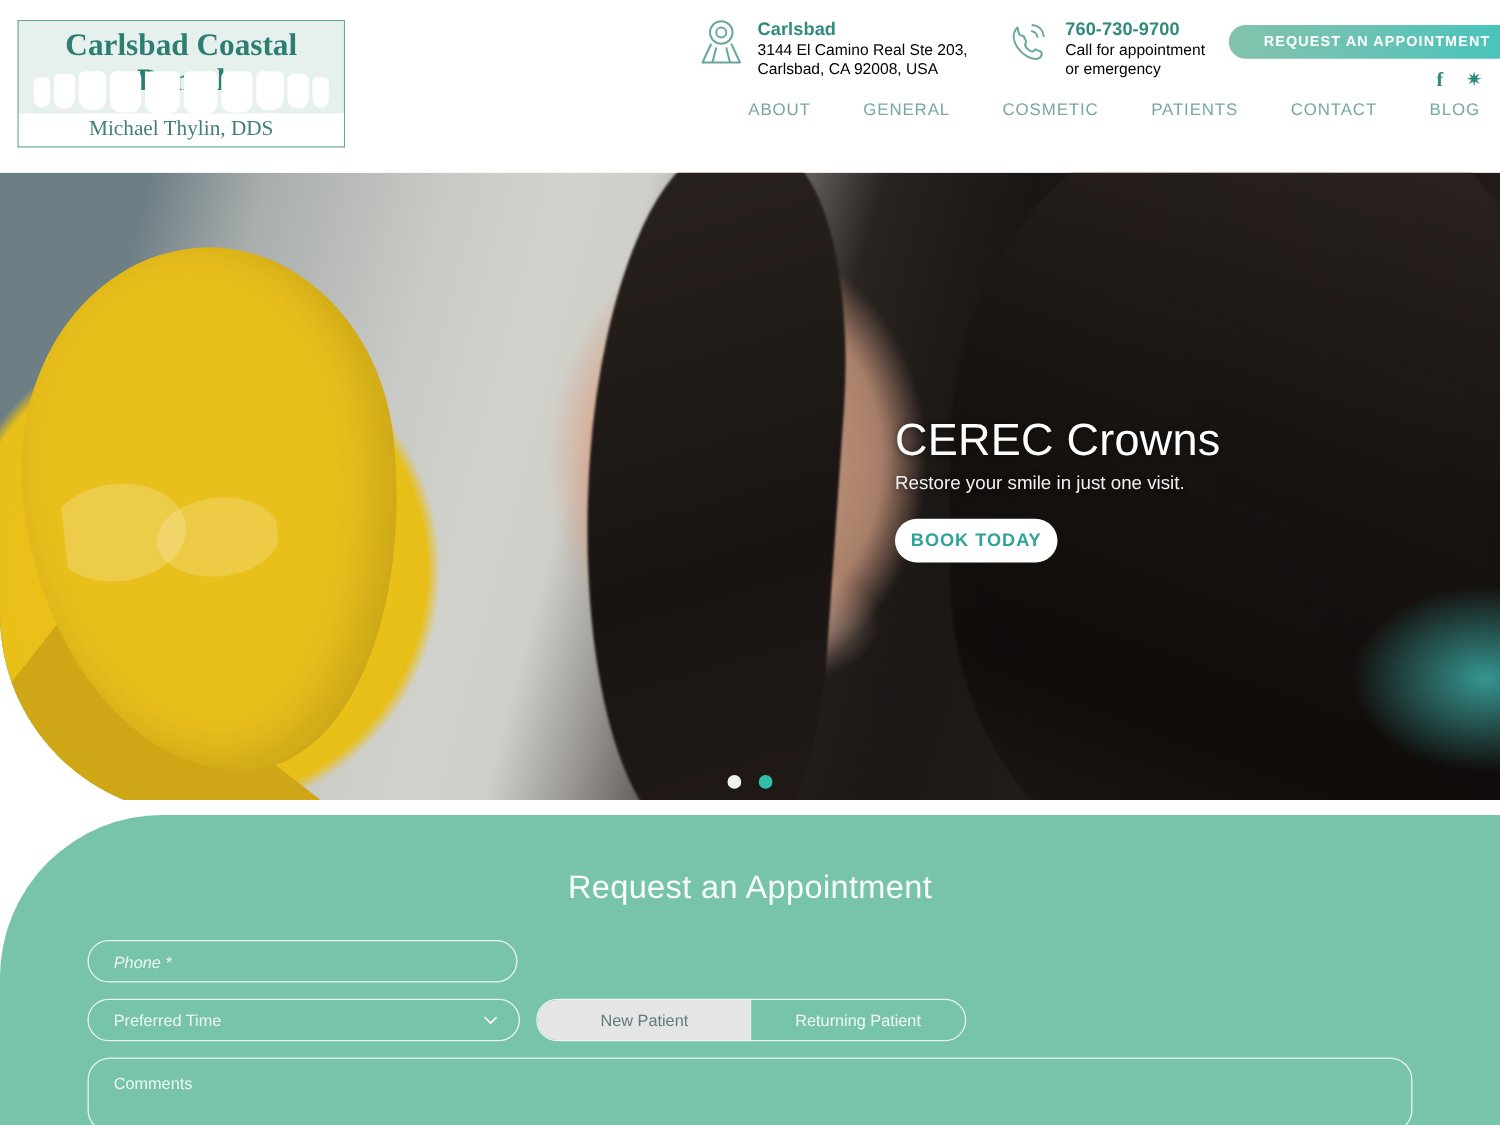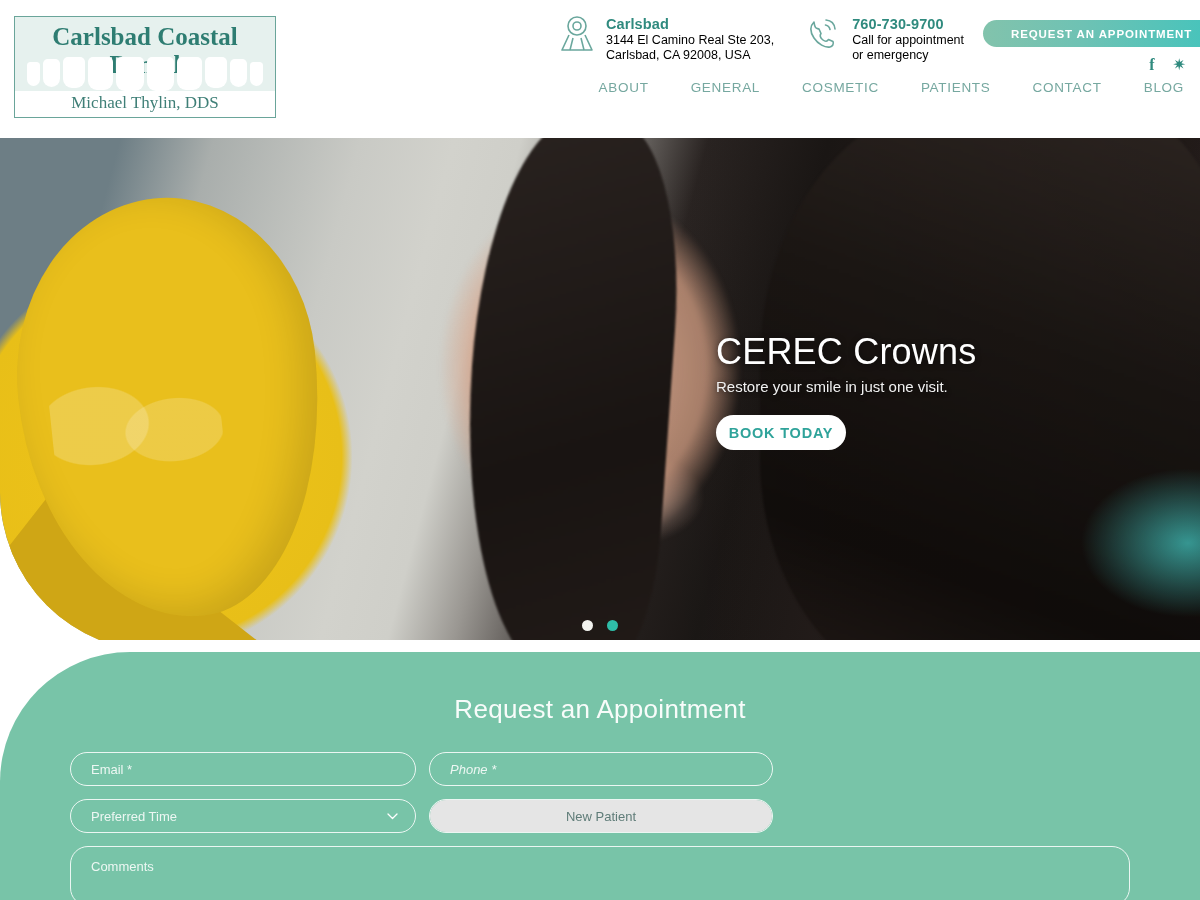--- a/index.html
+++ b/index.html
@@ -380,37 +380,37 @@
   </div>
 
   <div class="white-gap"></div>
 
   <div class="appt">
     <div class="appt-title">Request an Appointment</div>
 
     <div class="form">
 
       <div class="row">
-        <div class="field f-email">Email *</div>
         <div class="field f-phone">Phone *</div>
       </div>
 
       <div class="row">
 
         <div class="field f-time">
           <span>Preferred Time</span>
           <span class="chev">
             <svg width="13" height="13" viewBox="0 0 13 13" fill="none" stroke="#ffffff" stroke-width="1.3">
               <path d="M2 4.5 L6.5 9 L11 4.5" stroke-linecap="round" stroke-linejoin="round"></path>
             </svg>
           </span>
         </div>
 
         <div class="toggle">
           <div class="on">New Patient</div>
+          <div class="off">Returning Patient</div>
         </div>
       </div>
 
       <div class="comments">Comments</div>
 
     </div>
   </div>
 
 </div>
 

